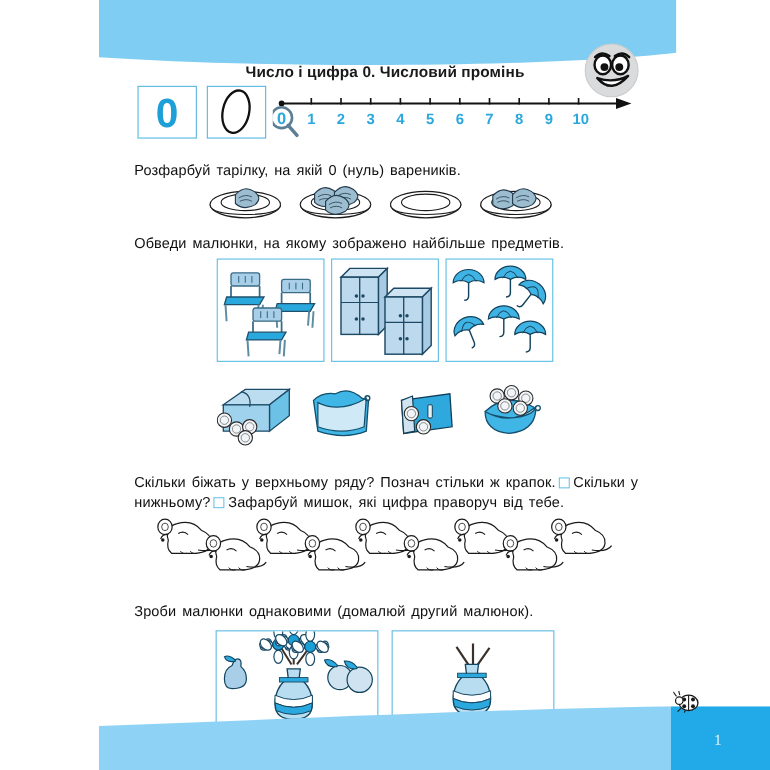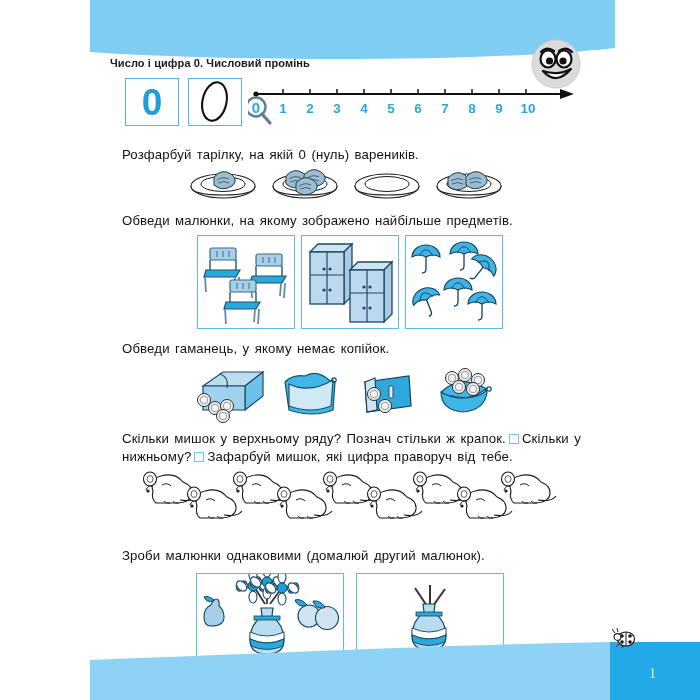--- a/index.html
+++ b/index.html
@@ -12,21 +12,21 @@
 
   
   .top-banner{position:absolute;left:90px;top:0;width:525px;height:62px;overflow:hidden;}
   .top-banner svg{display:block;}
 
   .smiley{position:absolute;left:530px;top:38px;width:52px;height:52px;}
 
   
   .title{
     position:absolute;left:110px;top:57px;width:480px;
-    font-weight:bold;font-size:11px;color:#1a1a1a;
+    text-align:center;font-weight:bold;font-size:14px;color:#1a1a1a;
     letter-spacing:.1px;
   }
 
   
   .digit-row{position:absolute;left:0;top:78px;width:700px;height:62px;}
   .dbox{
     position:absolute;top:0;width:54px;height:48px;
     border:1.6px solid #57b6e0;background:#fff;box-sizing:border-box;
   }
   .dbox1{left:125px;}
@@ -278,24 +278,20 @@
                 <use href="#umb" x="62" y="56"></use>
               </g>
           </svg>
         </div>
 
       </div>
     </div>
   </div>
 
   <div class="task" style="top:340px;">
-    <div class="task-text">
-      
-      <span>Обведи гаманець, у якому немає копійок.</span>
-    </div>
     <div class="art" style="margin-top:4px;">
       <svg width="306" height="62" viewBox="0 0 306 62">
         <defs>
           <g id="coin">
             <circle cx="0" cy="0" r="6.5" fill="#f2f5f7" stroke="#2a2a2a" stroke-width="1"></circle>
             <circle cx="0" cy="0" r="3.8" fill="none" stroke="#6b6b6b" stroke-width=".7"></circle>
           </g>
         </defs>
 
         <g>
@@ -338,21 +334,21 @@
               <use href="#coin" x="262" y="25"></use>
             <use href="#coin" x="276" y="27"></use>
           </g>
         </g>
       </svg>
     </div>
   </div>
 
   <div class="task" style="top:430px;">
     <div class="task-text">
-      <span>Скільки мишок у верхньому ряду? Познач стільки ж крапок.</span><span class="cbx"></span><span>Скільки у нижньому?</span><span class="cbx"></span><span>Зафарбуй мишок, які цифра праворуч від тебе.</span>
+      <span>Скільки біжать у верхньому ряду? Познач стільки ж крапок.</span><span class="cbx"></span><span>Скільки у нижньому?</span><span class="cbx"></span><span>Зафарбуй мишок, які цифра праворуч від тебе.</span>
     </div>
     <div class="art" style="margin-top:6px;">
       <svg width="420" height="48" viewBox="0 0 420 48">
         <defs>
           <g id="mouse">
             <path d="M13,20 q-4,-12 8,-15 q14,-4 22,6 q10,4 9,12 q-1,8 -14,9 l-22,0 q-5,-4 -3,-12 Z" fill="#fff" stroke="#1a1a1a" stroke-width="1.1"></path>
             <ellipse cx="10" cy="8" rx="6.5" ry="7" fill="#fff" stroke="#1a1a1a" stroke-width="1.1"></ellipse>
             <ellipse cx="10" cy="8" rx="3" ry="3.4" fill="#fff" stroke="#1a1a1a" stroke-width=".7"></ellipse>
             <path d="M6,19 q2,-5 7,-4" fill="none" stroke="#1a1a1a" stroke-width="1"></path>
             <circle cx="8" cy="20" r="1.6" fill="#1a1a1a"></circle>

